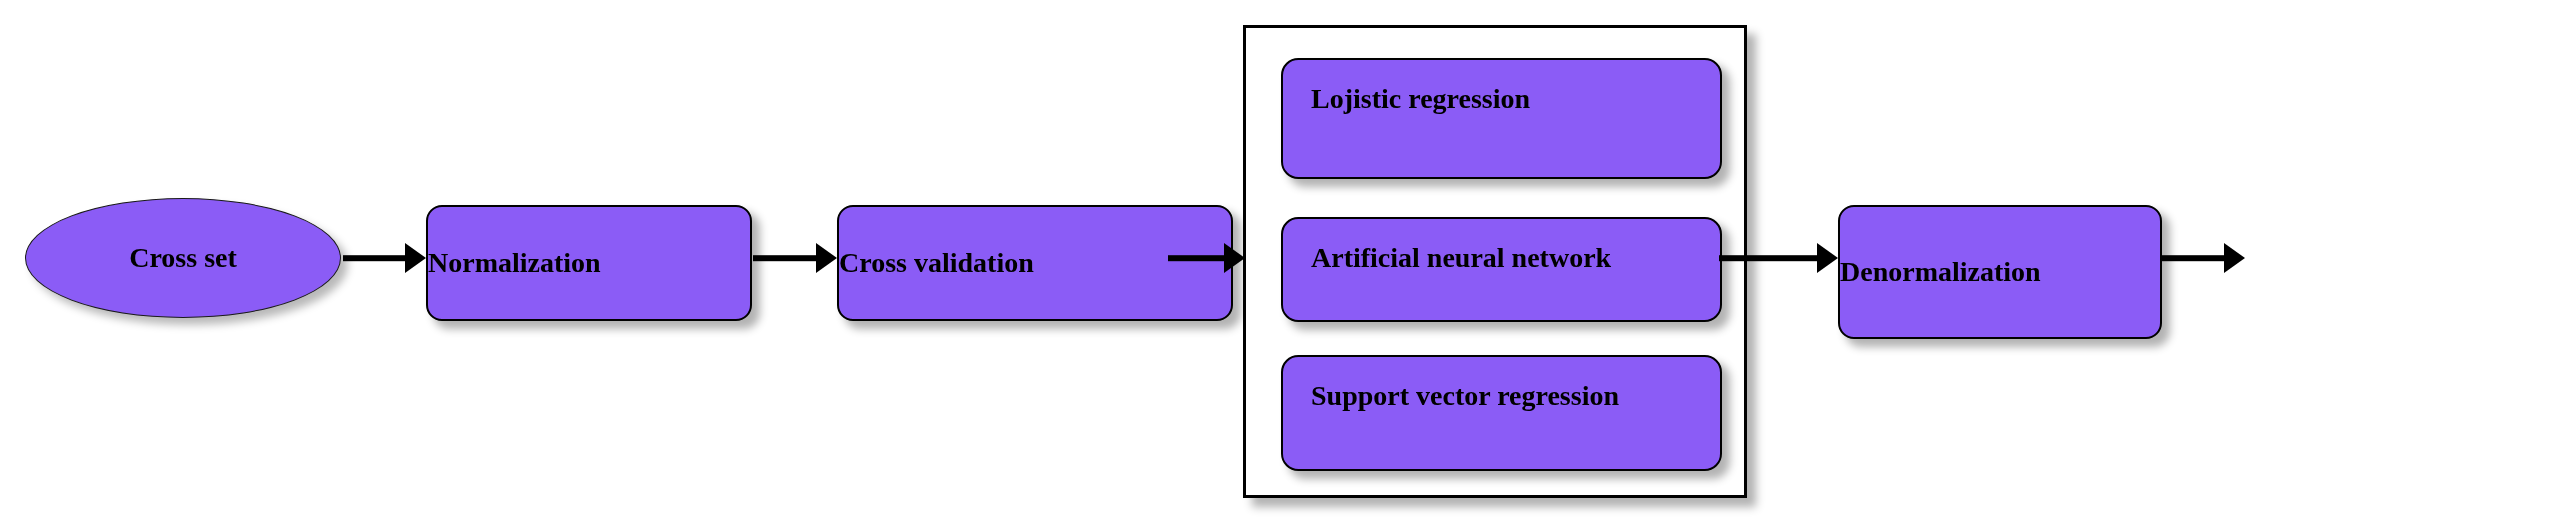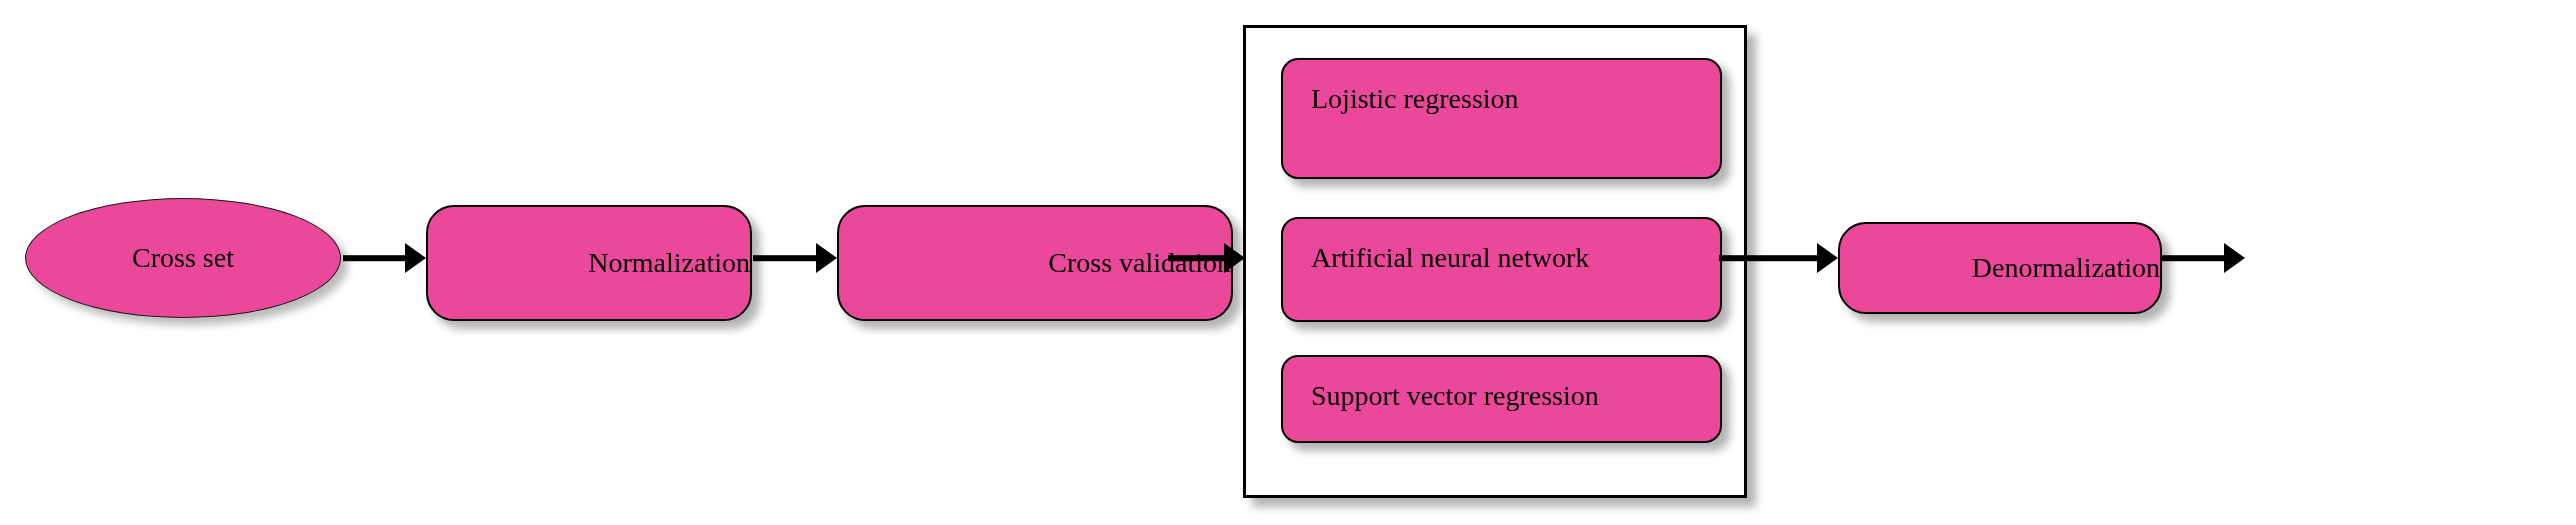--- a/index.html
+++ b/index.html
@@ -15,44 +15,45 @@
     width: 2576px;
     height: 525px;
     background: #ffffff;
     overflow: hidden;
   }
 
   
   .node {
     position: absolute;
     box-sizing: border-box;
-    background: #ec4899;
+    background: #8b5cf6;
     color: #000000;
     font-size: 28px;
     line-height: 1.1;
     white-space: nowrap;
+    font-weight: bold;
   }
 
   
   .ellipse {
     border: 1.9px solid #1a1a1a;
     border-radius: 50%;
     display: flex;
     align-items: center;
     justify-content: center;
     box-shadow: 6.8px 6.8px 8.6px rgba(0,0,0,0.28);
   }
 
   
   .process {
     border: 2.5px solid #000000;
-    border-radius: 28px;
+    border-radius: 16px;
     display: flex;
     align-items: center;
-    justify-content: flex-end;
+    justify-content: flex-start;
     box-shadow: 7.4px 7.4px 8px rgba(0,0,0,0.30);
   }
 
   
   .group-box {
     position: absolute;
     box-sizing: border-box;
     background: #ffffff;
     border: 3.7px solid #000000;
     border-radius: 0;
@@ -131,31 +132,31 @@
   <div class="group-box" style="left:1243px; top:25px; width:504px; height:473px;">
 
     <div class="node model" style="left:35px; top:30px; width:441px; height:121px;">
       <span class="model-label">Lojistic regression</span>
     </div>
 
     <div class="node model" style="left:35px; top:189px; width:441px; height:105px;">
       <span class="model-label">Artificial neural network</span>
     </div>
 
-    <div class="node model" style="left:35px; top:327px; width:441px; height:88px;">
+    <div class="node model" style="left:35px; top:327px; width:441px; height:116px;">
       <span class="model-label">Support vector regression</span>
     </div>
   </div>
 
   <div class="arrow" style="left:1719px; top:258px; width:119px;">
     <div class="shaft" style="width:98px;"></div>
     <div class="head" style="left:98px;"></div>
   </div>
 
-  <div class="node process" style="left:1838px; top:222px; width:324px; height:92px;">
+  <div class="node process" style="left:1838px; top:205px; width:324px; height:134px;">
     <span>Denormalization</span>
   </div>
 
   <div class="arrow" style="left:2162px; top:258px; width:83px;">
     <div class="shaft" style="width:62px;"></div>
     <div class="head" style="left:62px;"></div>
   </div>
 
 
 </div>

